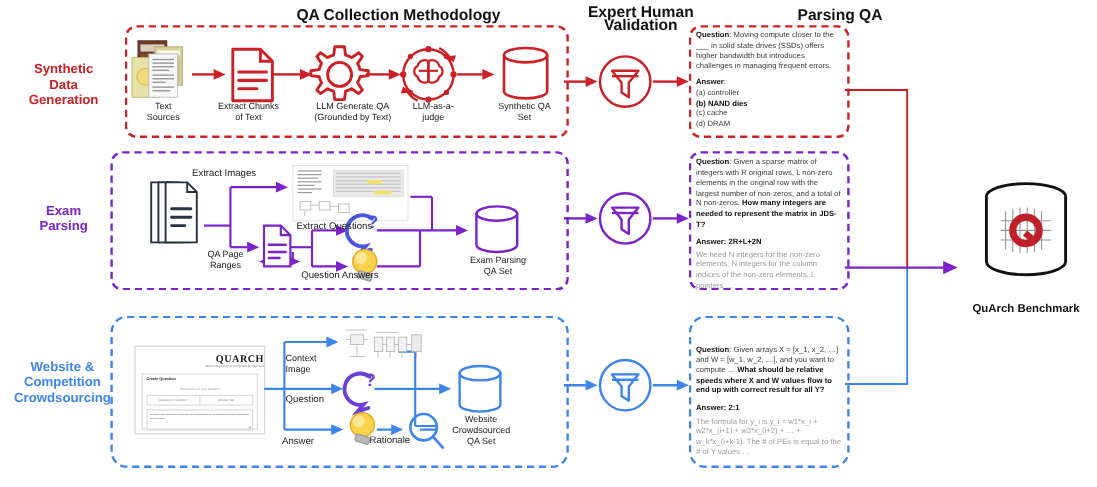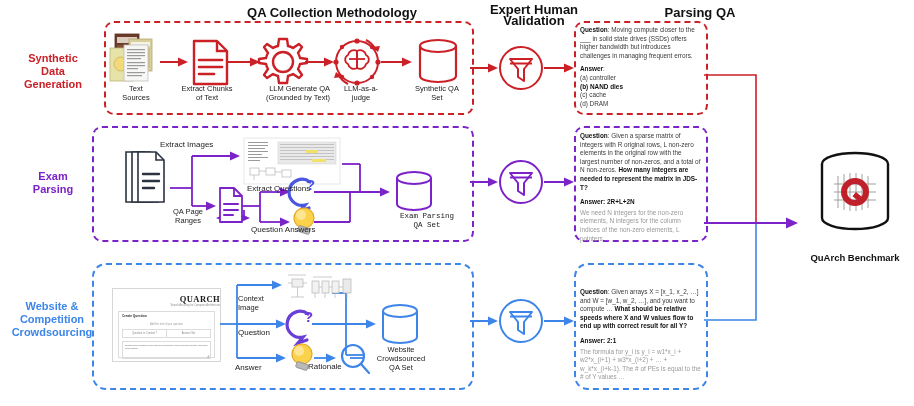--- a/index.html
+++ b/index.html
@@ -131,21 +131,21 @@
 </svg>
 
 <div class="abs cap" style="left:106px;top:84px;width:60px;">
   <div>Text</div>
   <div>Sources</div>
 </div>
 <div class="abs cap" style="left:167px;top:84px;width:80px;">
   <div>Extract Chunks</div>
   <div>of Text</div>
 </div>
-<div class="abs cap" style="left:238px;top:84px;width:92px;text-align:right;">
+<div class="abs cap" style="left:248px;top:84px;width:92px;">
   <div>LLM Generate QA</div>
   <div>(Grounded by Text)</div>
 </div>
 <div class="abs cap" style="left:330px;top:84px;width:62px;">
   <div>LLM-as-a-</div>
   <div>judge</div>
 </div>
 <div class="abs cap" style="left:398px;top:84px;width:78px;">
   <div>Synthetic QA</div>
   <div>Set</div>
@@ -302,21 +302,21 @@
 <div class="abs cap" style="left:158px;top:207px;width:60px;text-align:center;">
   <div>QA Page</div>
   <div>Ranges</div>
 </div>
 <div class="abs caplbl" style="left:247px;top:184px;">
   <span>Extract Questions</span>
 </div>
 <div class="abs caplbl" style="left:251px;top:225px;">
   <span>Question Answers</span>
 </div>
-<div class="abs cap" style="left:392px;top:212px;width:70px;font-family:Liberation Mono, monospace;">
+<div class="abs cap" style="left:380px;top:212px;width:70px;">
   <div>Exam Parsing</div>
   <div>QA Set</div>
 </div>
 
 <svg class="abs" style="left:468px;top:158px;" width="122" height="48" viewBox="0 0 122 48">
   <g stroke="#7b22c9" fill="none" stroke-width="2">
     <line x1="2" y1="24" x2="22" y2="24"></line>
     <polygon points="30,24 20,19.5 20,28.5" fill="#7b22c9" stroke="none"></polygon>
     <circle cx="53" cy="24" r="21"></circle>
     <g stroke-width="2" stroke-linejoin="round">

